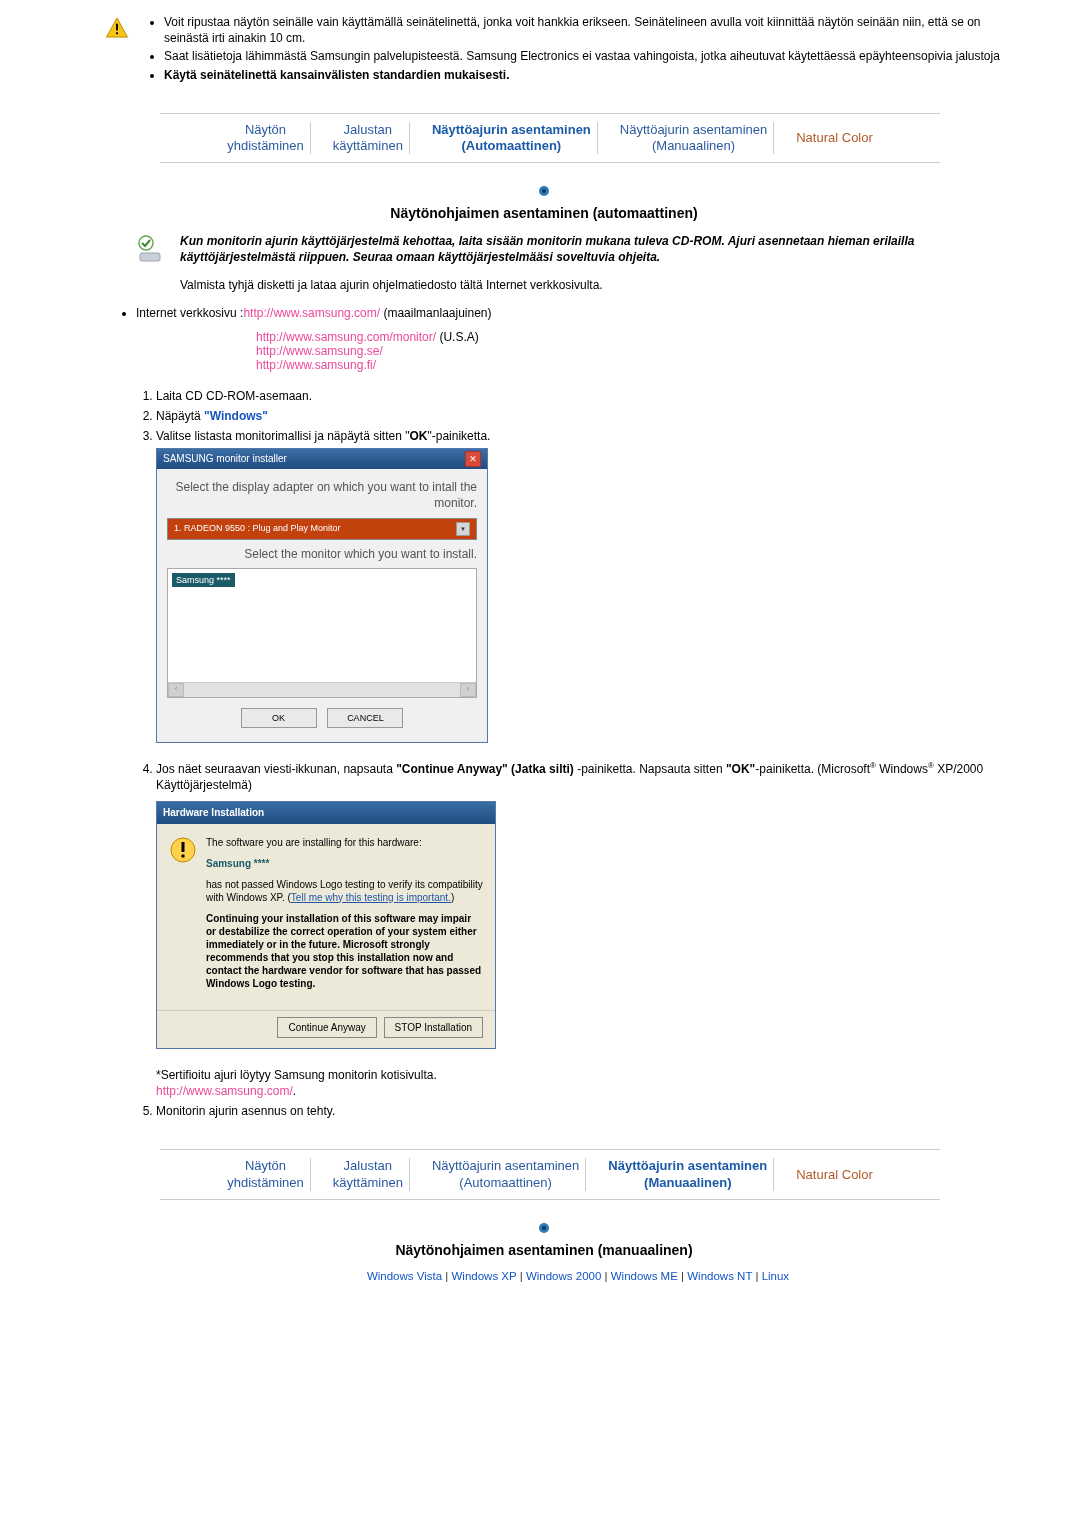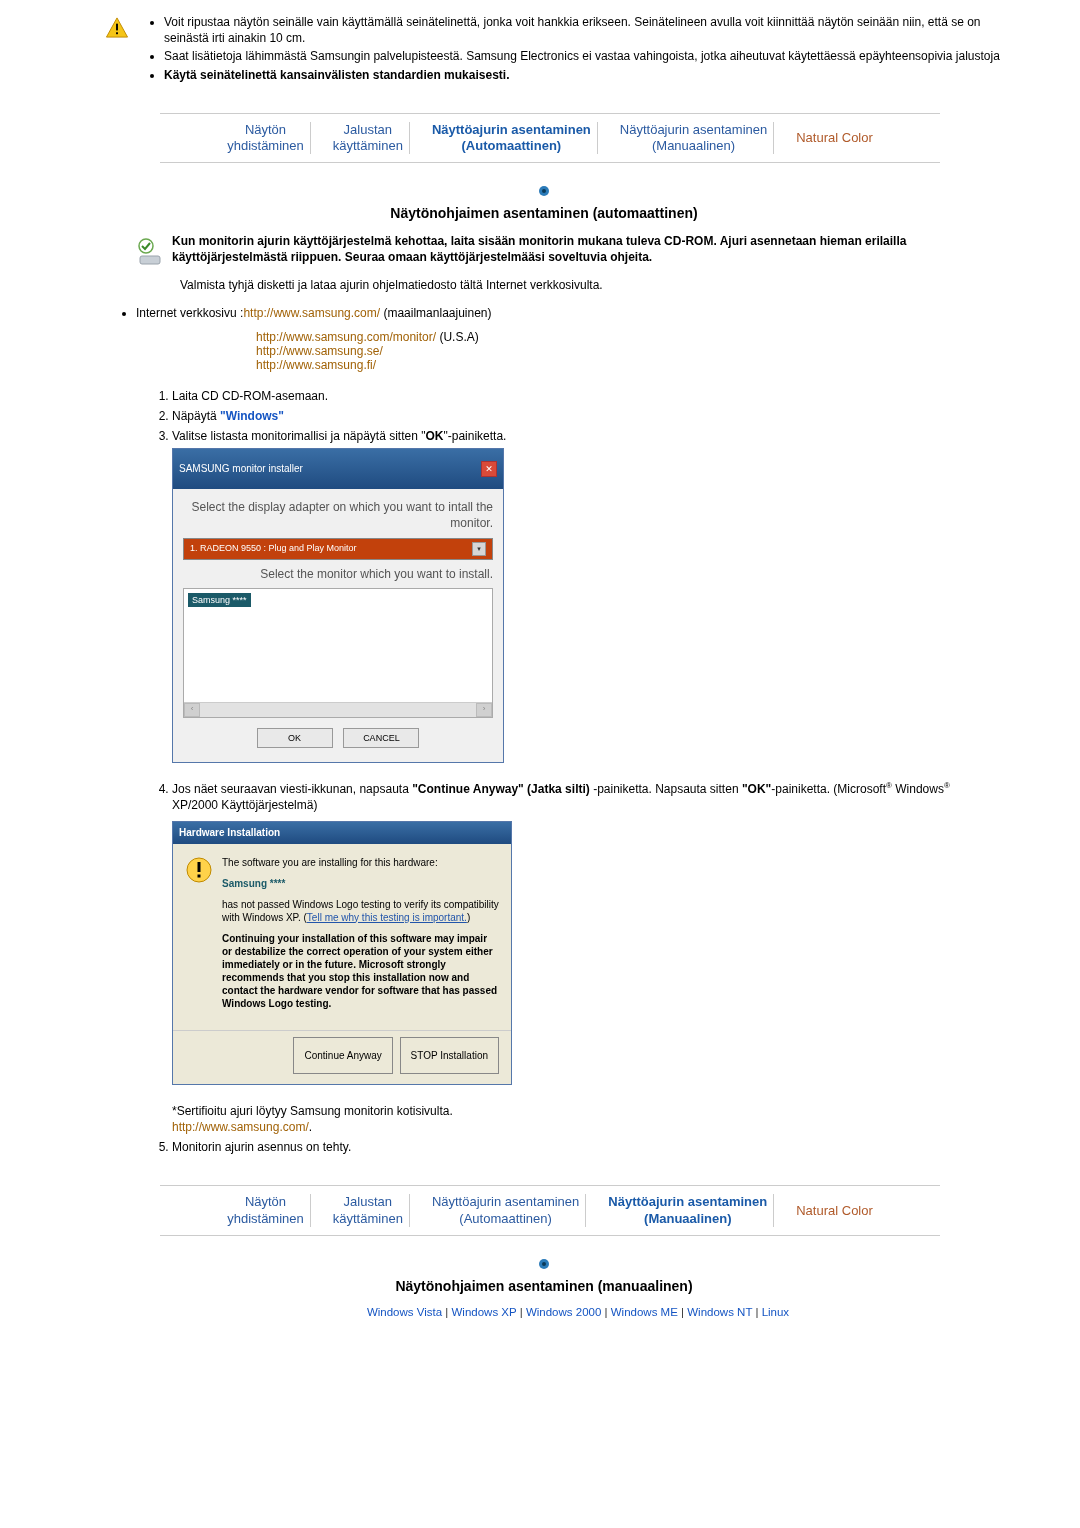--- a/index.html
+++ b/index.html
@@ -9,55 +9,55 @@
 ul.bullets li { margin-bottom: 2px; line-height: 1.35; }
 .bold { font-weight: bold; }
 .nav-tabs { border-top: 1px solid #ccc; border-bottom: 1px solid #ccc; padding: 8px 4px; display: flex; gap: 16px; align-items: center; justify-content: center; font-size: 13px; margin: 0 60px 22px 140px; }
 .nav-tabs .item { color: #2b5aa0; text-align: center; padding: 0 6px; border-right: 1px solid #ccc; line-height: 1.25; }
 .nav-tabs .item:last-child { border-right: none; }
 .nav-tabs .item.active { color: #1a5aa8; font-weight: bold; }
 .nav-tabs .nc { color: #b05a2a; }
 .sec-head { display: flex; align-items: center; gap: 8px; margin: 4px 0 12px 0; padding-left: 68px; flex-direction: column; }
 .sec-head .bullet-ico { width: 12px; height: 12px; }
 .sec-head h3 { font-size: 14px; font-weight: bold; margin: 0; }
-.note-box { display: flex; align-items: flex-end; gap: 4px; padding-left: 116px; margin-bottom: 12px; }
+.note-box { display: flex; align-items: center; gap: 12px; padding-left: 116px; margin-bottom: 12px; font-style: italic; }
 .check-ico { width: 32px; height: 28px; flex-shrink: 0; }
 .note-box .txt { font-weight: bold; line-height: 1.35; }
 .valmista { padding-left: 160px; margin: 10px 0 14px; }
 .inet { padding-left: 96px; margin: 0 0 10px; }
 .inet ul { margin: 0; padding-left: 20px; }
 .inet-sub { padding-left: 236px; margin: 0 0 16px; }
-a.lnk { color: #a16207; text-decoration: none; }
-ol.steps { padding-left: 136px; margin: 16px; }
+a.lnk { color: #ec4899; text-decoration: none; }
+ol.steps { padding-left: 136px; margin: 0; }
 ol.steps > li { margin-bottom: 4px; line-height: 1.35; }
 .boldblue { font-weight: bold; color: #1555c3; }
 .boldblk { font-weight: bold; }
 .installer-shot { margin: 4px 0 18px 0; }
 .dlg { width: 330px; border: 1px solid #5577aa; background: #e8e8e8; font-size: 10px; }
-.dlg .title { background: linear-gradient(#3a6ea5,#1f4b80); color: #fff; padding: 12px 6px; display: flex; justify-content: space-between; align-items: center; }
+.dlg .title { background: linear-gradient(#3a6ea5,#1f4b80); color: #fff; padding: 2px 6px; display: flex; justify-content: space-between; align-items: center; }
 .dlg .close { width: 14px; height: 14px; background: #d94a38; color: #fff; display: flex; align-items: center; justify-content: center; font-size: 9px; border: 1px solid #a33; }
 .dlg .body { background: #f0f0f0; padding: 10px; }
 .dlg .lbl { color: #555; text-align: right; font-size: 12px; margin-bottom: 6px; }
 .dlg .field { background: #c2410c; color: #fff; padding: 3px 6px; display: flex; justify-content: space-between; align-items: center; border: 1px solid #888; margin-bottom: 6px; font-size: 9px; }
 .dlg .drop { width: 12px; height: 12px; background: #d6d6d6; border: 1px solid #999; display: flex; align-items: center; justify-content: center; font-size: 7px; color: #333; }
 .dlg .listbox { background: #fff; border: 1px solid #aaa; height: 120px; padding: 4px; position: relative; }
 .dlg .selrow { background: #1b5a68; color: #fff; padding: 1px 4px; display: inline-block; font-size: 9px; }
 .dlg .scroll { position: absolute; bottom: 0; left: 0; right: 0; height: 14px; background: #e2e2e2; border-top: 1px solid #ccc; display: flex; justify-content: space-between; }
 .dlg .scroll span { width: 14px; background: #d0d0d0; border: 1px solid #bbb; text-align: center; font-size: 8px; color: #888; }
 .dlg .btns { text-align: center; padding: 10px 0 4px; }
 .dlg .btns button { width: 76px; height: 20px; font-size: 9px; background: #e9e9e9; border: 1px solid #999; margin: 0 4px; }
 .hw-dlg { width: 338px; border: 1px solid #5577aa; background: #ece9d8; font-size: 10px; margin: 8px 0 2px; }
 .hw-dlg .title { background: linear-gradient(#3a6ea5,#1f4b80); color: #fff; padding: 4px 6px; font-weight: bold; }
 .hw-dlg .body { padding: 12px; display: flex; gap: 9px; align-items: flex-start; }
 .hw-dlg .ex-ico { width: 28px; height: 28px; flex-shrink: 0; }
 .hw-dlg p { margin: 0 0 8px; line-height: 1.3; }
 .hw-dlg .samsung { color: #1b5a68; font-weight: bold; font-size: 10px; }
 .hw-dlg .link-u { color: #2255aa; text-decoration: underline; }
 .hw-dlg .btns { text-align: right; padding: 6px 12px 10px; border-top: 1px solid #ccc; }
-.hw-dlg .btns button { height: 37px; font-size: 10px; background: #ece9d8; border: 1px solid #888; padding: 0 10px; margin-left: 4px; }
+.hw-dlg .btns button { height: 21px; font-size: 10px; background: #ece9d8; border: 1px solid #888; padding: 0 10px; margin-left: 4px; }
 .tama { padding-left: 0; margin: 2px 0 0; line-height: 1.35; }
 .oslinks { text-align: center; margin-top: 10px; font-size: 11.5px; padding-left: 136px; }
 .oslinks a { color: #1555c3; text-decoration: none; }
 .sep { color: #333; }
 sup { font-size: 8px; }
 </style>
 </head>
 <body>
 
 <div class="warn-row">

